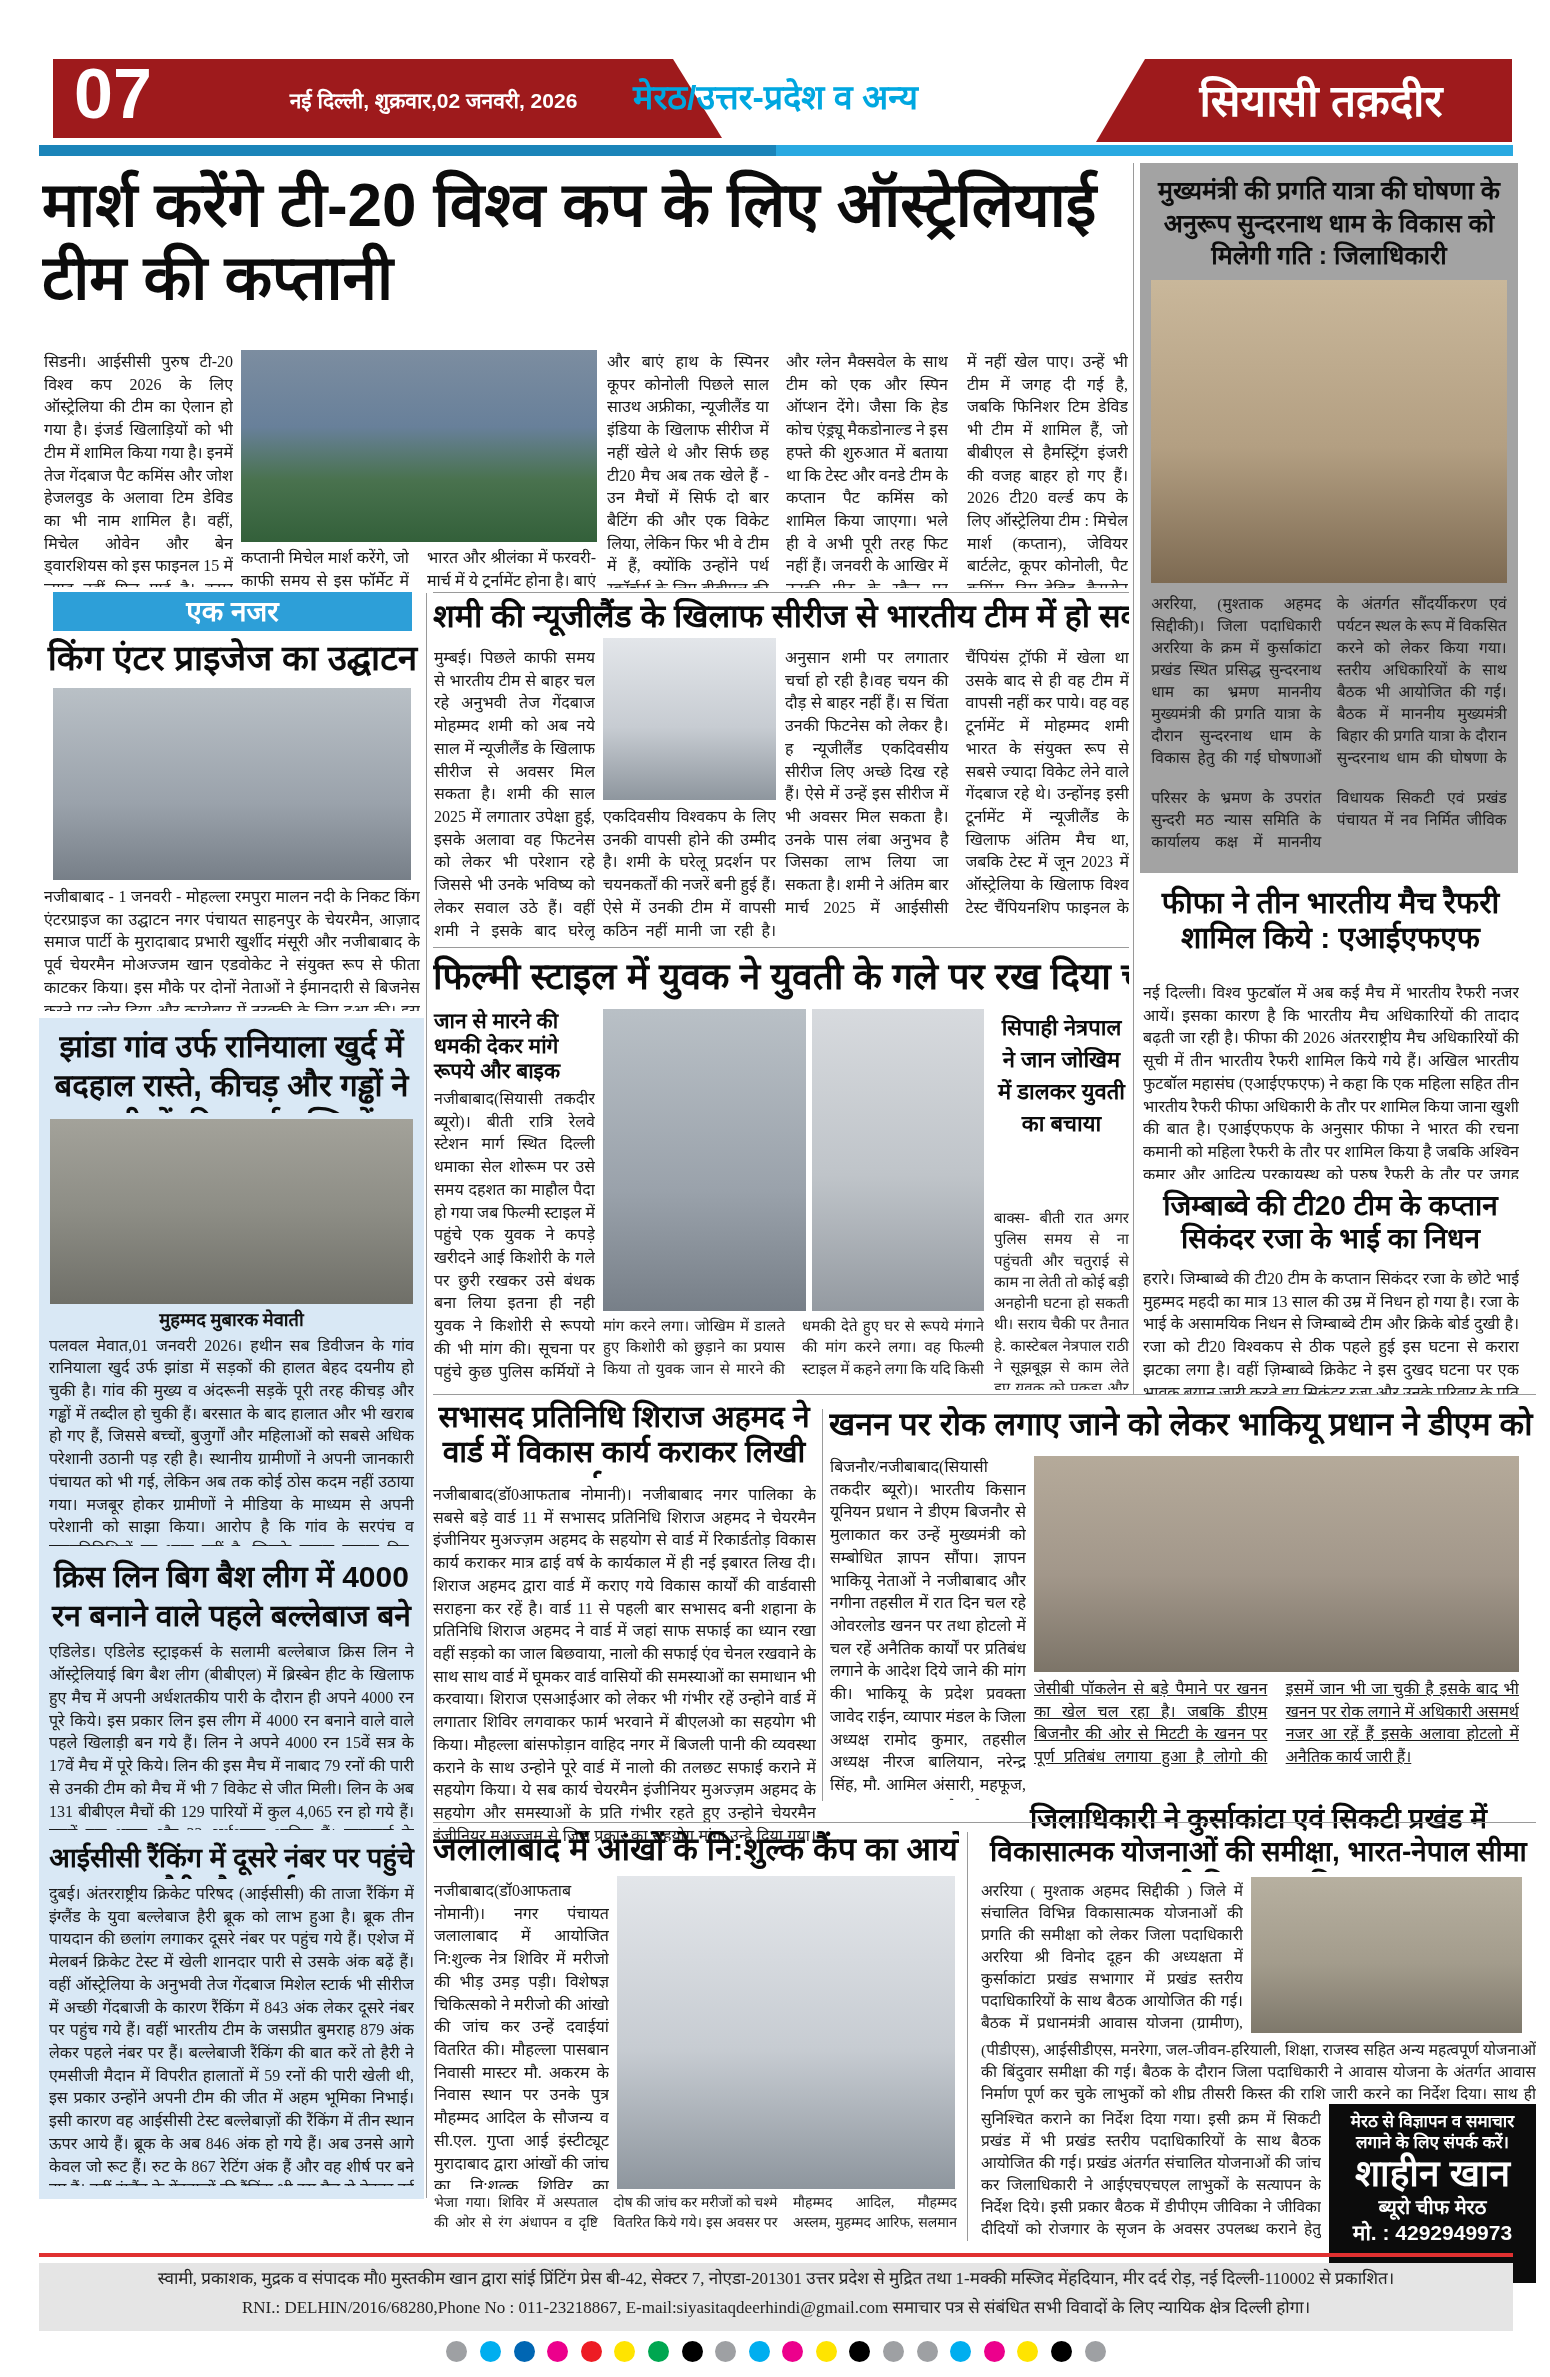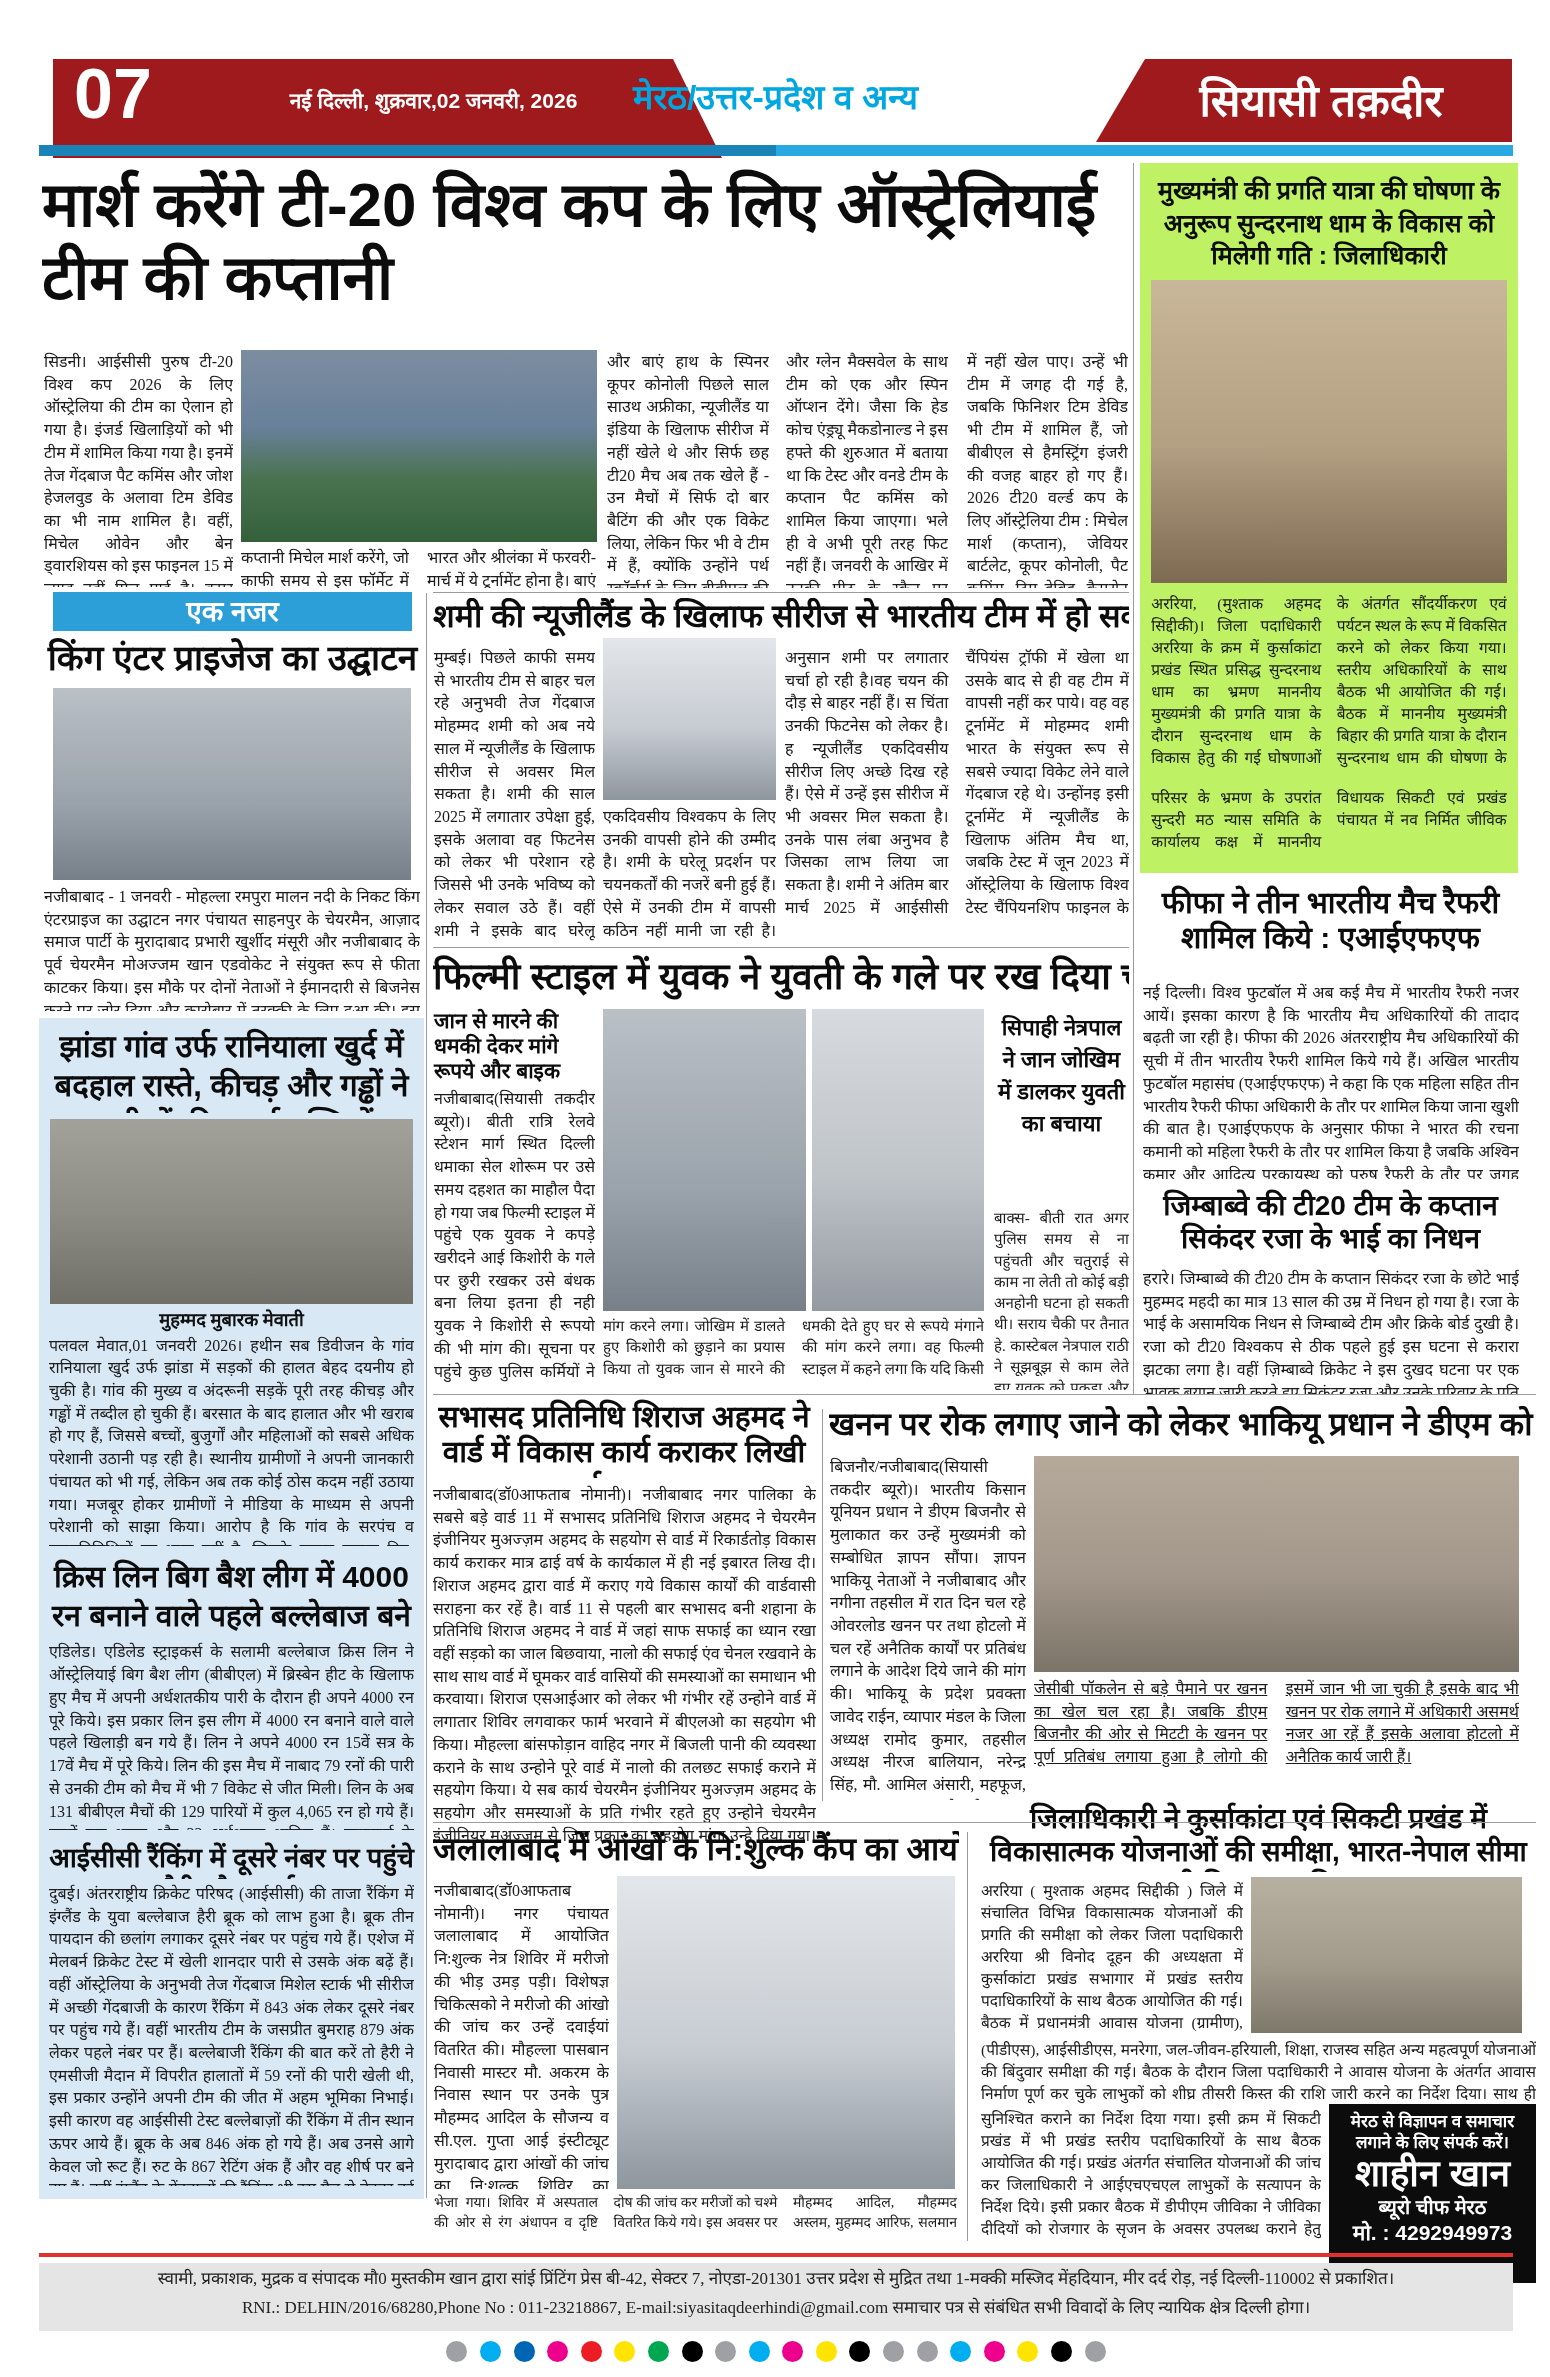--- a/index.html
+++ b/index.html
@@ -16,29 +16,29 @@
   .ph-grad4{background:linear-gradient(180deg,#a3a29a 0%,#8d8d85 50%,#6f6f68 100%);}
   .ph-grad5{background:linear-gradient(180deg,#e3e6ea 0%,#c7ccd2 55%,#8e969e 100%);}
   .ph-grad6{background:linear-gradient(180deg,#b5aa9a 0%,#a2978a 55%,#7c7468 100%);}
   .ph-grad7{background:linear-gradient(180deg,#d7dade 0%,#bfc4c9 55%,#949aa1 100%);}
   .ph-grad8{background:linear-gradient(180deg,#b7b0a0 0%,#a39c8c 55%,#7e786b 100%);}
   .trapL{background:#9e1a1c;clip-path:polygon(0 0,calc(100% - 49px) 0,100% 100%,0 100%);}
   .trapR{background:#9e1a1c;clip-path:polygon(49px 0,100% 0,100% 100%,0 100%);}
   .vline{width:1.4px;background:#9a9a9a;}
   .hline{height:1.4px;background:#9a9a9a;}
   .dot{display:inline-block;width:21px;height:21px;border-radius:50%;margin:0 6.3px;}
-  .ybox{background:#bef264;}
+  .ybox{background:#a3a3a3;}
   .bbox{background:#d9e8f5;}
 </style>
 </head>
 <body>
 
 <div id="paper">
 
-  <div class="abs trapL" style="left:53px;top:59px;width:669px;height:99px;text-decoration:underline;">
+  <div class="abs trapL" style="left:53px;top:59px;width:669px;height:79px;text-decoration:underline;">
     <span class="abs" style="left:21px;top:-5.6px;font:800 70px/83px 'Liberation Sans',sans-serif;color:#fff;">07</span>
     <span class="abs" style="left:155px;top:28px;width:451px;font:700 21px/28px 'Liberation Sans',sans-serif;color:#fff;text-align:center;">नई दिल्ली, शुक्रवार,02 जनवरी, 2026</span>
   </div>
   <div class="abs center" style="left:564px;top:76px;width:423px;font:800 34px/42px 'Liberation Sans',sans-serif;color:#00a7e0;">मेरठ/उत्तर-प्रदेश व अन्य</div>
   <div class="abs trapR" style="left:1096px;top:59px;width:416px;height:83px;">
     <span class="abs center" style="left:49px;top:15.5px;width:352px;font:800 44px/52px 'Liberation Sans',sans-serif;color:#fff;">सियासी तक़दीर</span>
   </div>
   <div class="abs" style="left:39px;top:145px;width:1474px;height:11.3px;background:linear-gradient(to right,#1a84b9 0 50%,#29a9e1 50%);"></div>
 
   <div class="abs hl" style="left:42px;top:168px;width:1085px;height:176px;font-size:62px;overflow:hidden;">मार्श करेंगे टी-20 विश्व कप के लिए ऑस्ट्रेलियाई टीम की कप्तानी</div>

